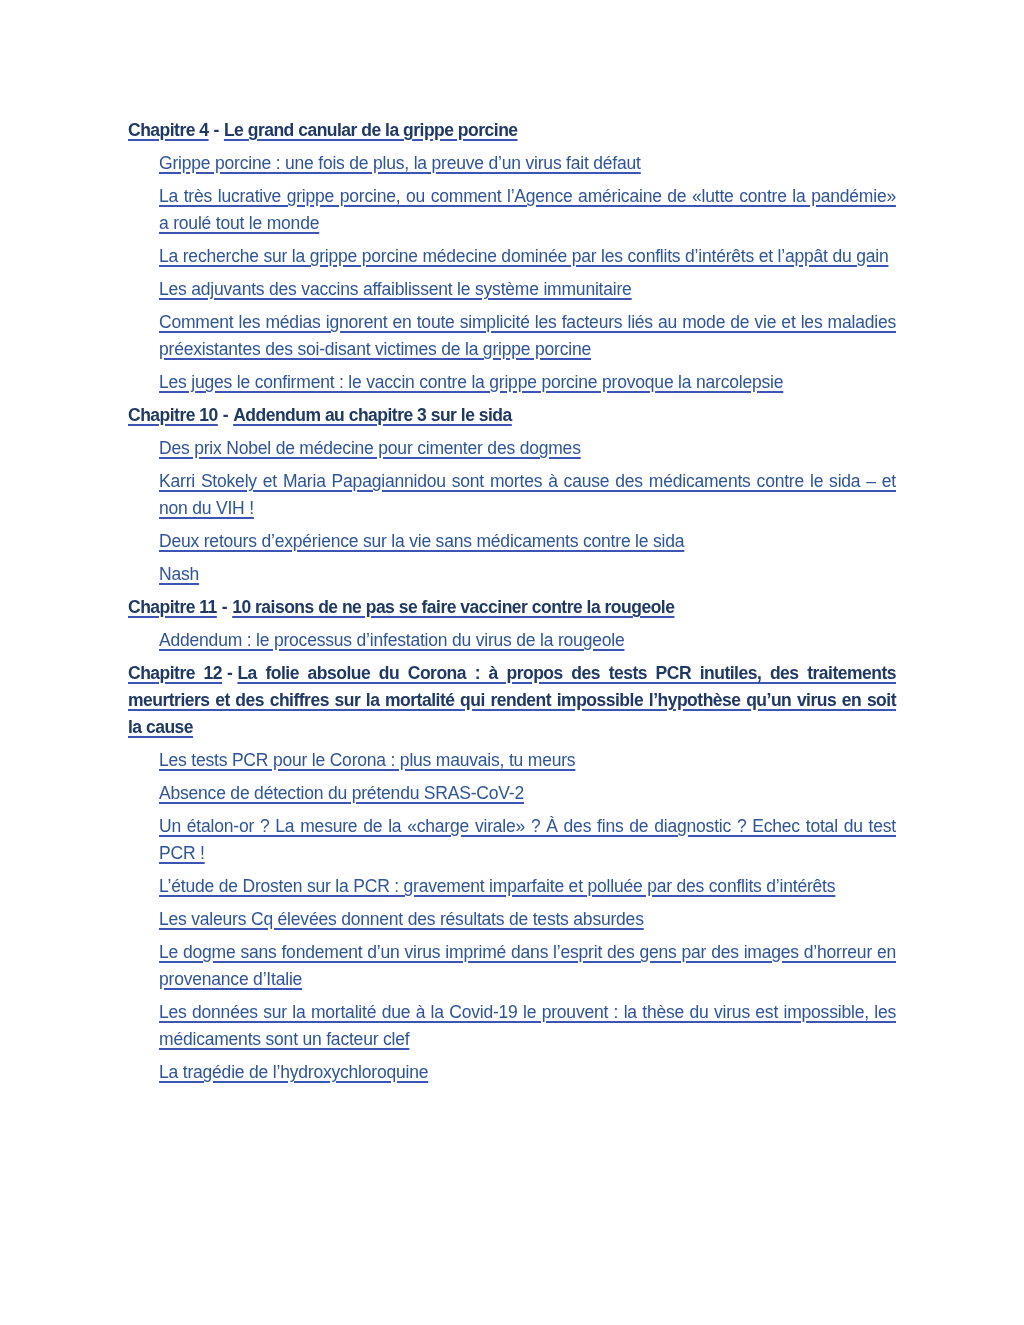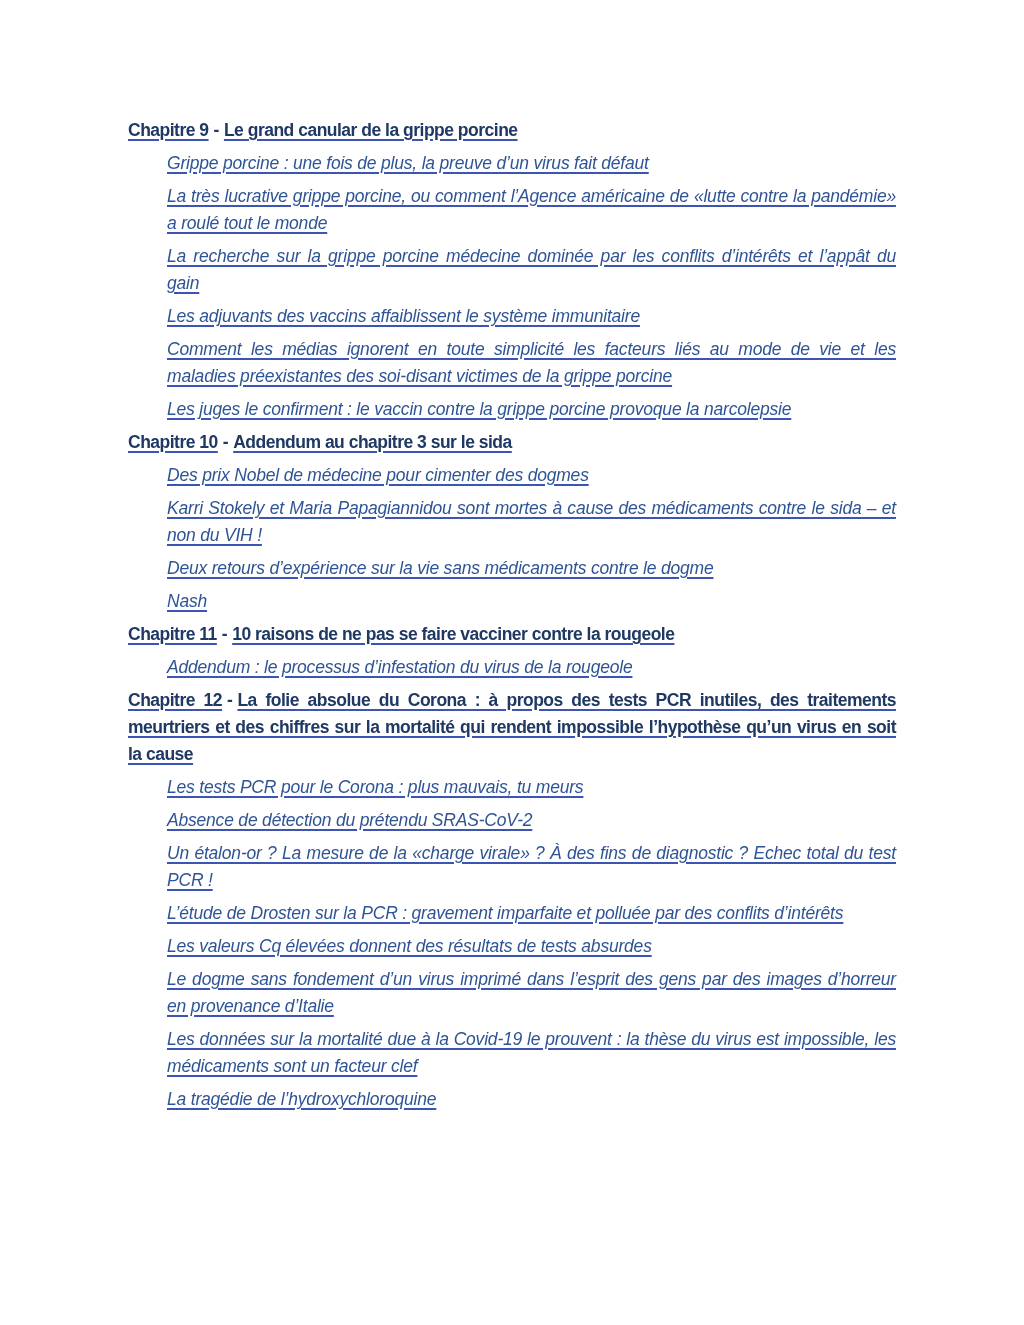--- a/index.html
+++ b/index.html
@@ -35,46 +35,45 @@
     text-decoration-color: var(--underline-color, #3c55b4);
     text-decoration-thickness: 1.6px;
     text-underline-offset: 3px;
     cursor: pointer;
   }
   .chapter .sep {
     text-decoration: none;
     margin: 0 5px;
   }
   .section {
-    margin-left: 39px;
+    margin-left: 31px;
     color: var(--section-color, #2f5496);
-    font-style: italic;
     letter-spacing: -0.2px;
     text-decoration: underline;
     text-decoration-color: var(--underline-color, #3c55b4);
     text-decoration-thickness: 1.5px;
     text-underline-offset: 3px;
     cursor: pointer;
   }
 </style>
 </head>
 <body style="background: rgb(255, 255, 255);">
 
 <main class="toc-page">
-    <p class="chapter"><span class="chap-link">Chapitre 9</span><span class="sep">-</span><span class="chap-link">Le grand canular de la grippe porcine</span></p>
+    <p class="chapter"><span class="chap-link">Chapitre 4</span><span class="sep">-</span><span class="chap-link">Le grand canular de la grippe porcine</span></p>
     <p class="section">Grippe porcine : une fois de plus, la preuve d’un virus fait défaut</p>
     <p class="section">La très lucrative grippe porcine, ou comment l’Agence américaine de «lutte contre la pandémie» a roulé tout le monde</p>
     <p class="section">La recherche sur la grippe porcine médecine dominée par les conflits d’intérêts et l’appât du gain</p>
     <p class="section">Les adjuvants des vaccins affaiblissent le système immunitaire</p>
     <p class="section">Comment les médias ignorent en toute simplicité les facteurs liés au mode de vie et les maladies préexistantes des soi-disant victimes de la grippe porcine</p>
     <p class="section">Les juges le confirment : le vaccin contre la grippe porcine provoque la narcolepsie</p>
     <p class="chapter"><span class="chap-link">Chapitre 10</span><span class="sep">-</span><span class="chap-link">Addendum au chapitre 3 sur le sida</span></p>
     <p class="section">Des prix Nobel de médecine pour cimenter des dogmes</p>
     <p class="section">Karri Stokely et Maria Papagiannidou sont mortes à cause des médicaments contre le sida – et non du VIH !</p>
-    <p class="section">Deux retours d’expérience sur la vie sans médicaments contre le dogme</p>
+    <p class="section">Deux retours d’expérience sur la vie sans médicaments contre le sida</p>
     <p class="section">Nash</p>
     <p class="chapter"><span class="chap-link">Chapitre 11</span><span class="sep">-</span><span class="chap-link">10 raisons de ne pas se faire vacciner contre la rougeole</span></p>
     <p class="section">Addendum : le processus d’infestation du virus de la rougeole</p>
     <p class="chapter"><span class="chap-link">Chapitre 12</span><span class="sep">-</span><span class="chap-link">La folie absolue du Corona : à propos des tests PCR inutiles, des traitements meurtriers et des chiffres sur la mortalité qui rendent impossible l’hypothèse qu’un virus en soit la cause</span></p>
     <p class="section">Les tests PCR pour le Corona : plus mauvais, tu meurs</p>
     <p class="section">Absence de détection du prétendu SRAS-CoV-2</p>
     <p class="section">Un étalon-or ? La mesure de la «charge virale» ? À des fins de diagnostic ? Echec total du test PCR !</p>
     <p class="section">L’étude de Drosten sur la PCR : gravement imparfaite et polluée par des conflits d’intérêts</p>
     <p class="section">Les valeurs Cq élevées donnent des résultats de tests absurdes</p>
     <p class="section">Le dogme sans fondement d’un virus imprimé dans l’esprit des gens par des images d’horreur en provenance d’Italie</p>

